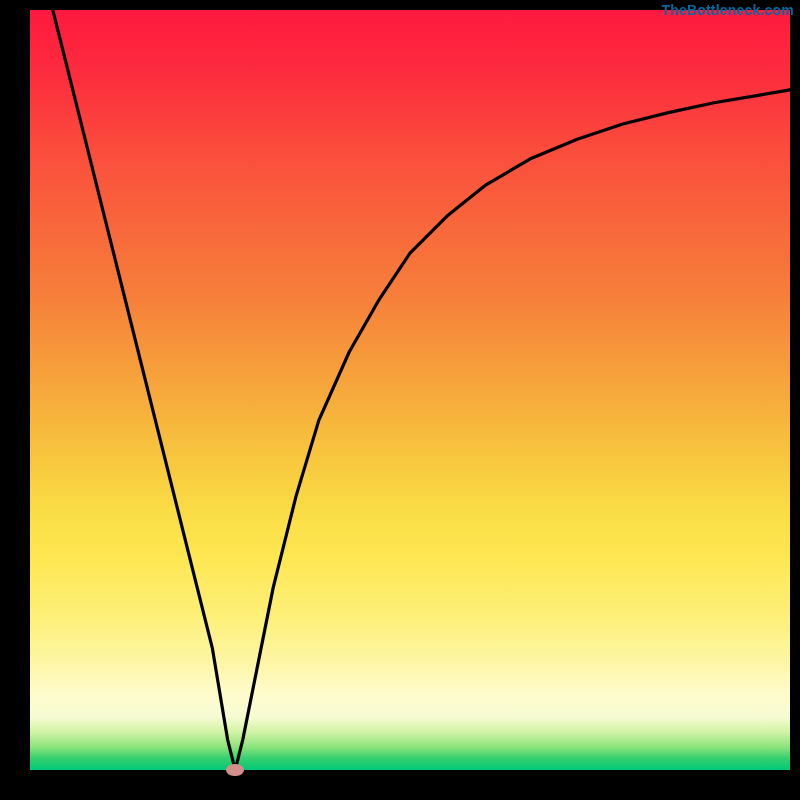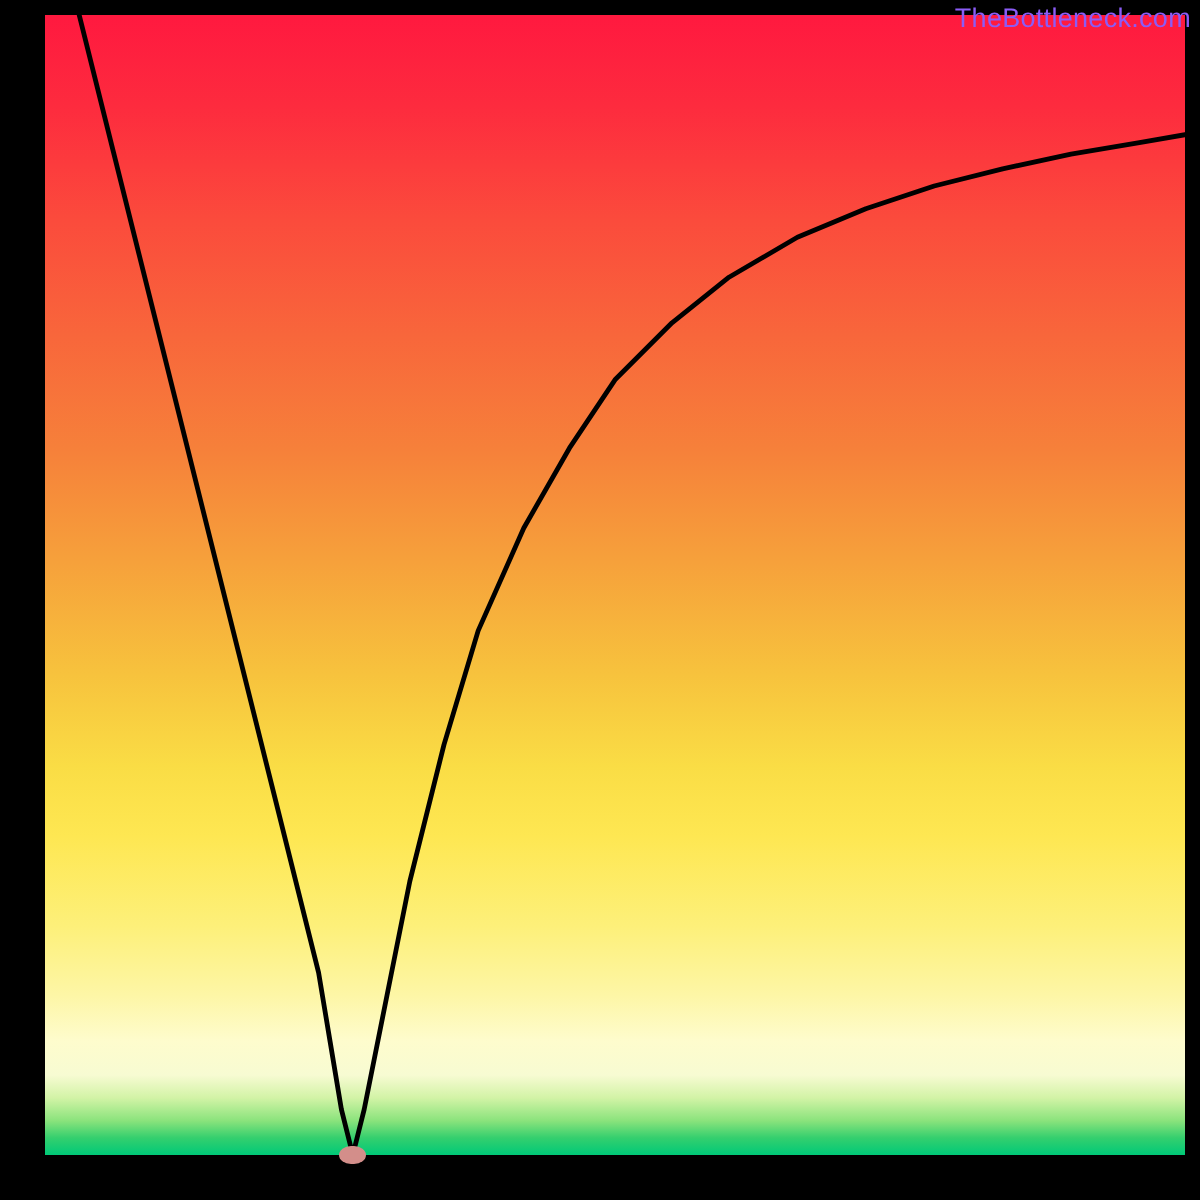--- a/index.html
+++ b/index.html
@@ -50,23 +50,23 @@
     left: 0;
     top: 0;
     width: 760px;
     height: 760px;
     pointer-events: none;
   }
   .attribution {
     position: absolute;
     top: 2px;
     right: 6px;
-    color: #8b5cf6;
-    font-size: 18px;
-    font-weight: 400;
+    color: #0369a1;
+    font-size: 14px;
+    font-weight: 700;
     letter-spacing: 0.2px;
     z-index: 5;
   }
   .marker {
     position: absolute;
     width: 18px;
     height: 12px;
     background: #d38e8a;
     border-radius: 8px / 6px;
     transform: translate(-50%, -50%);

